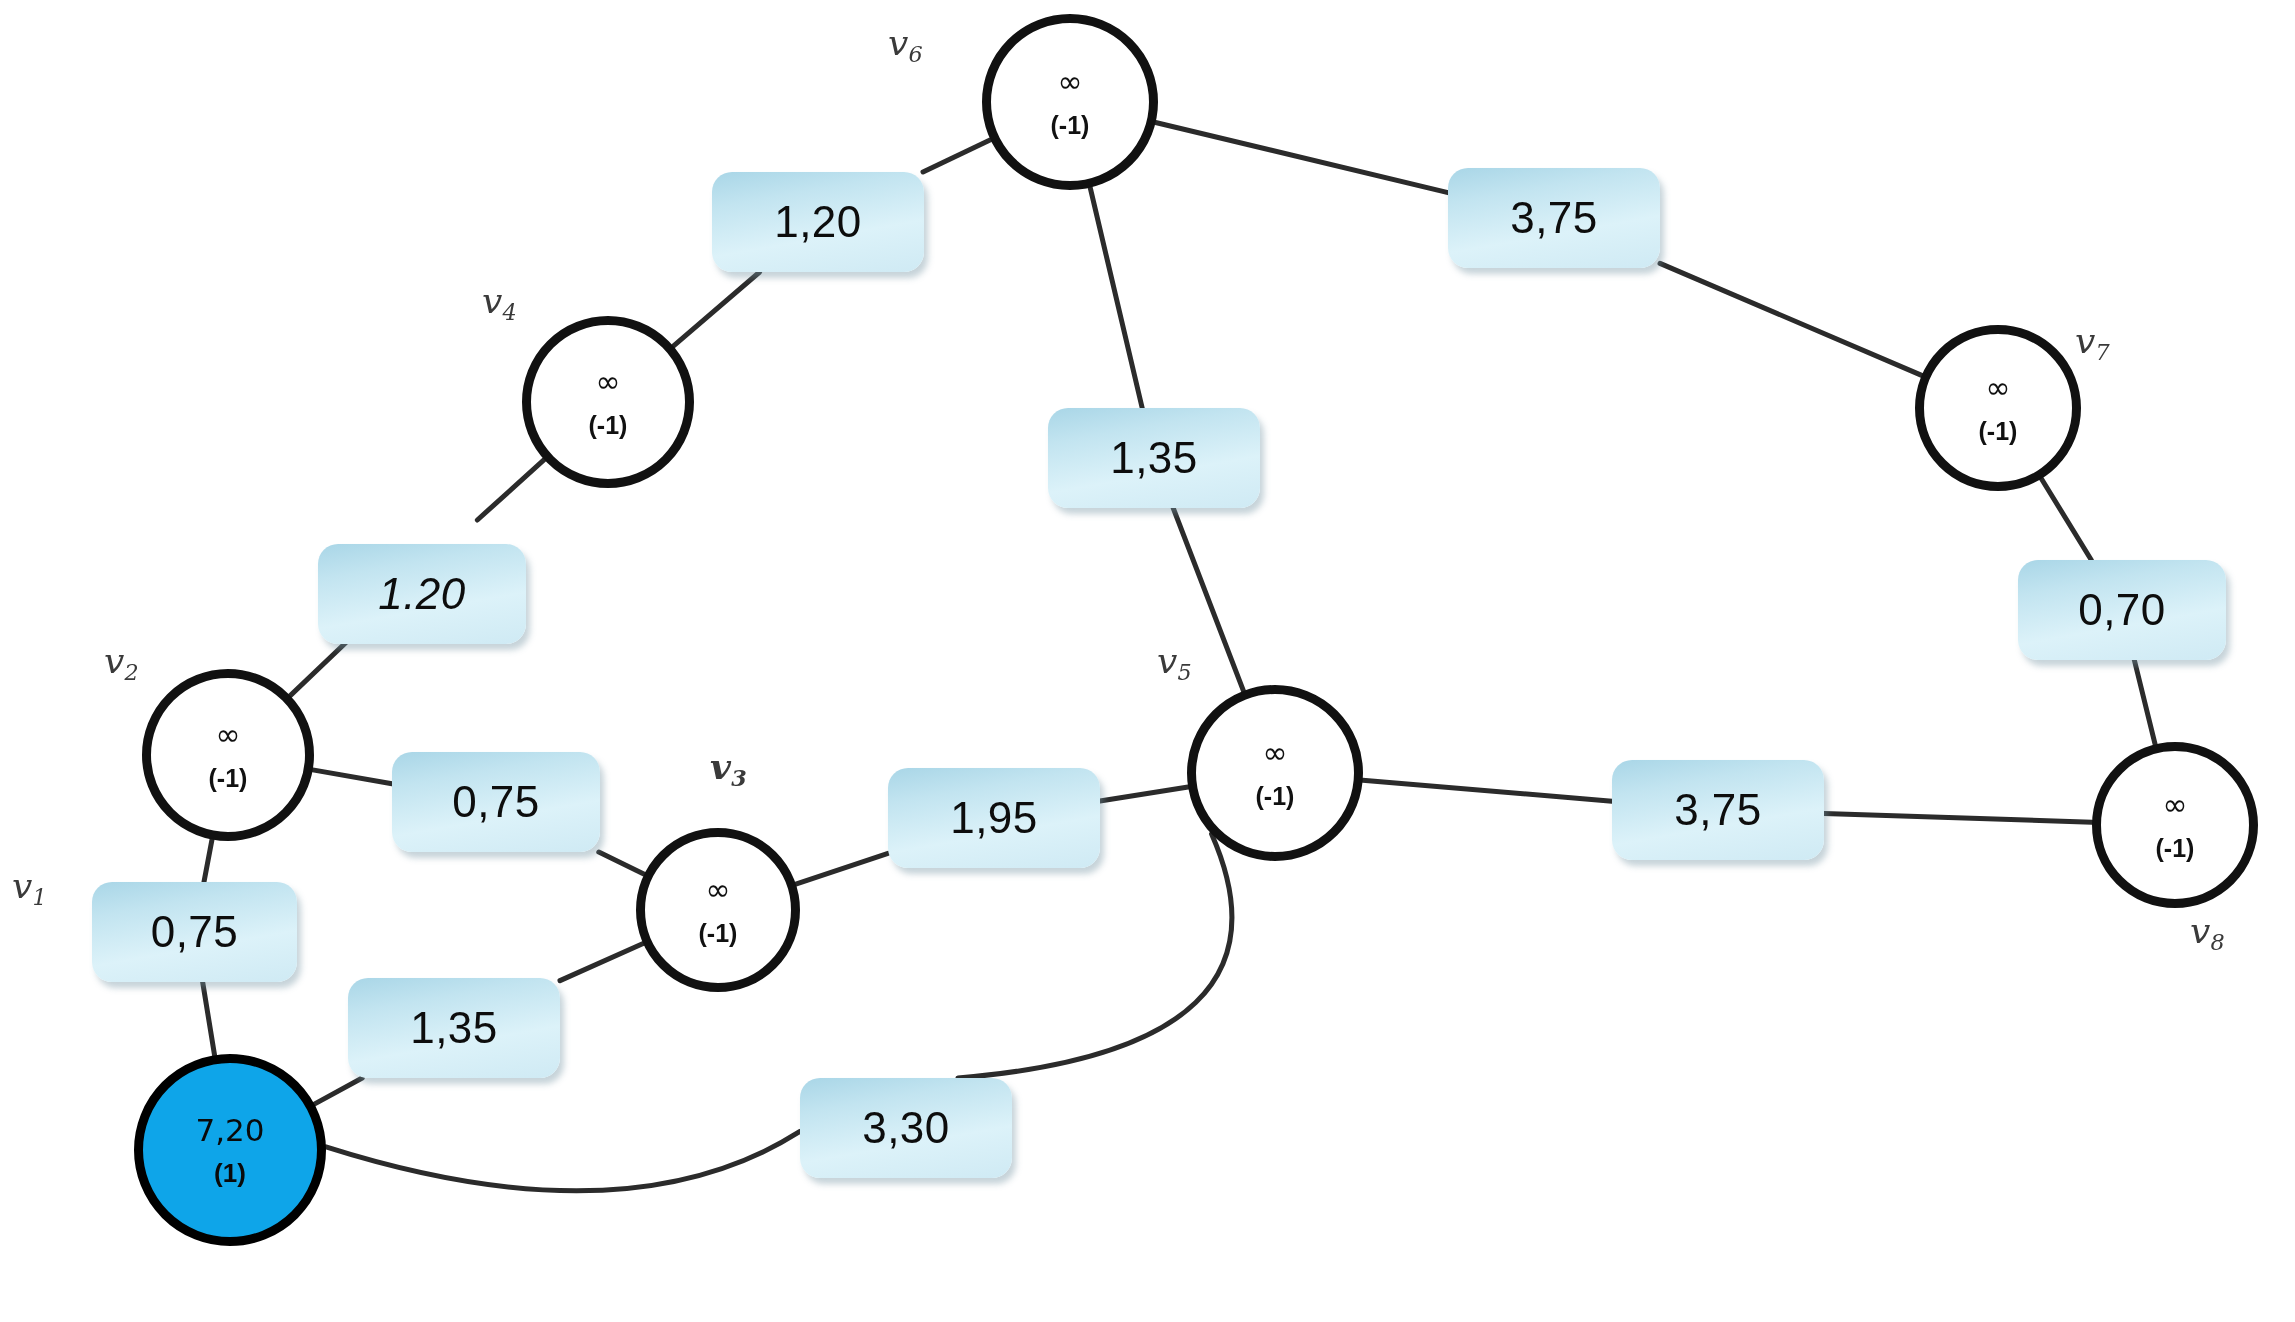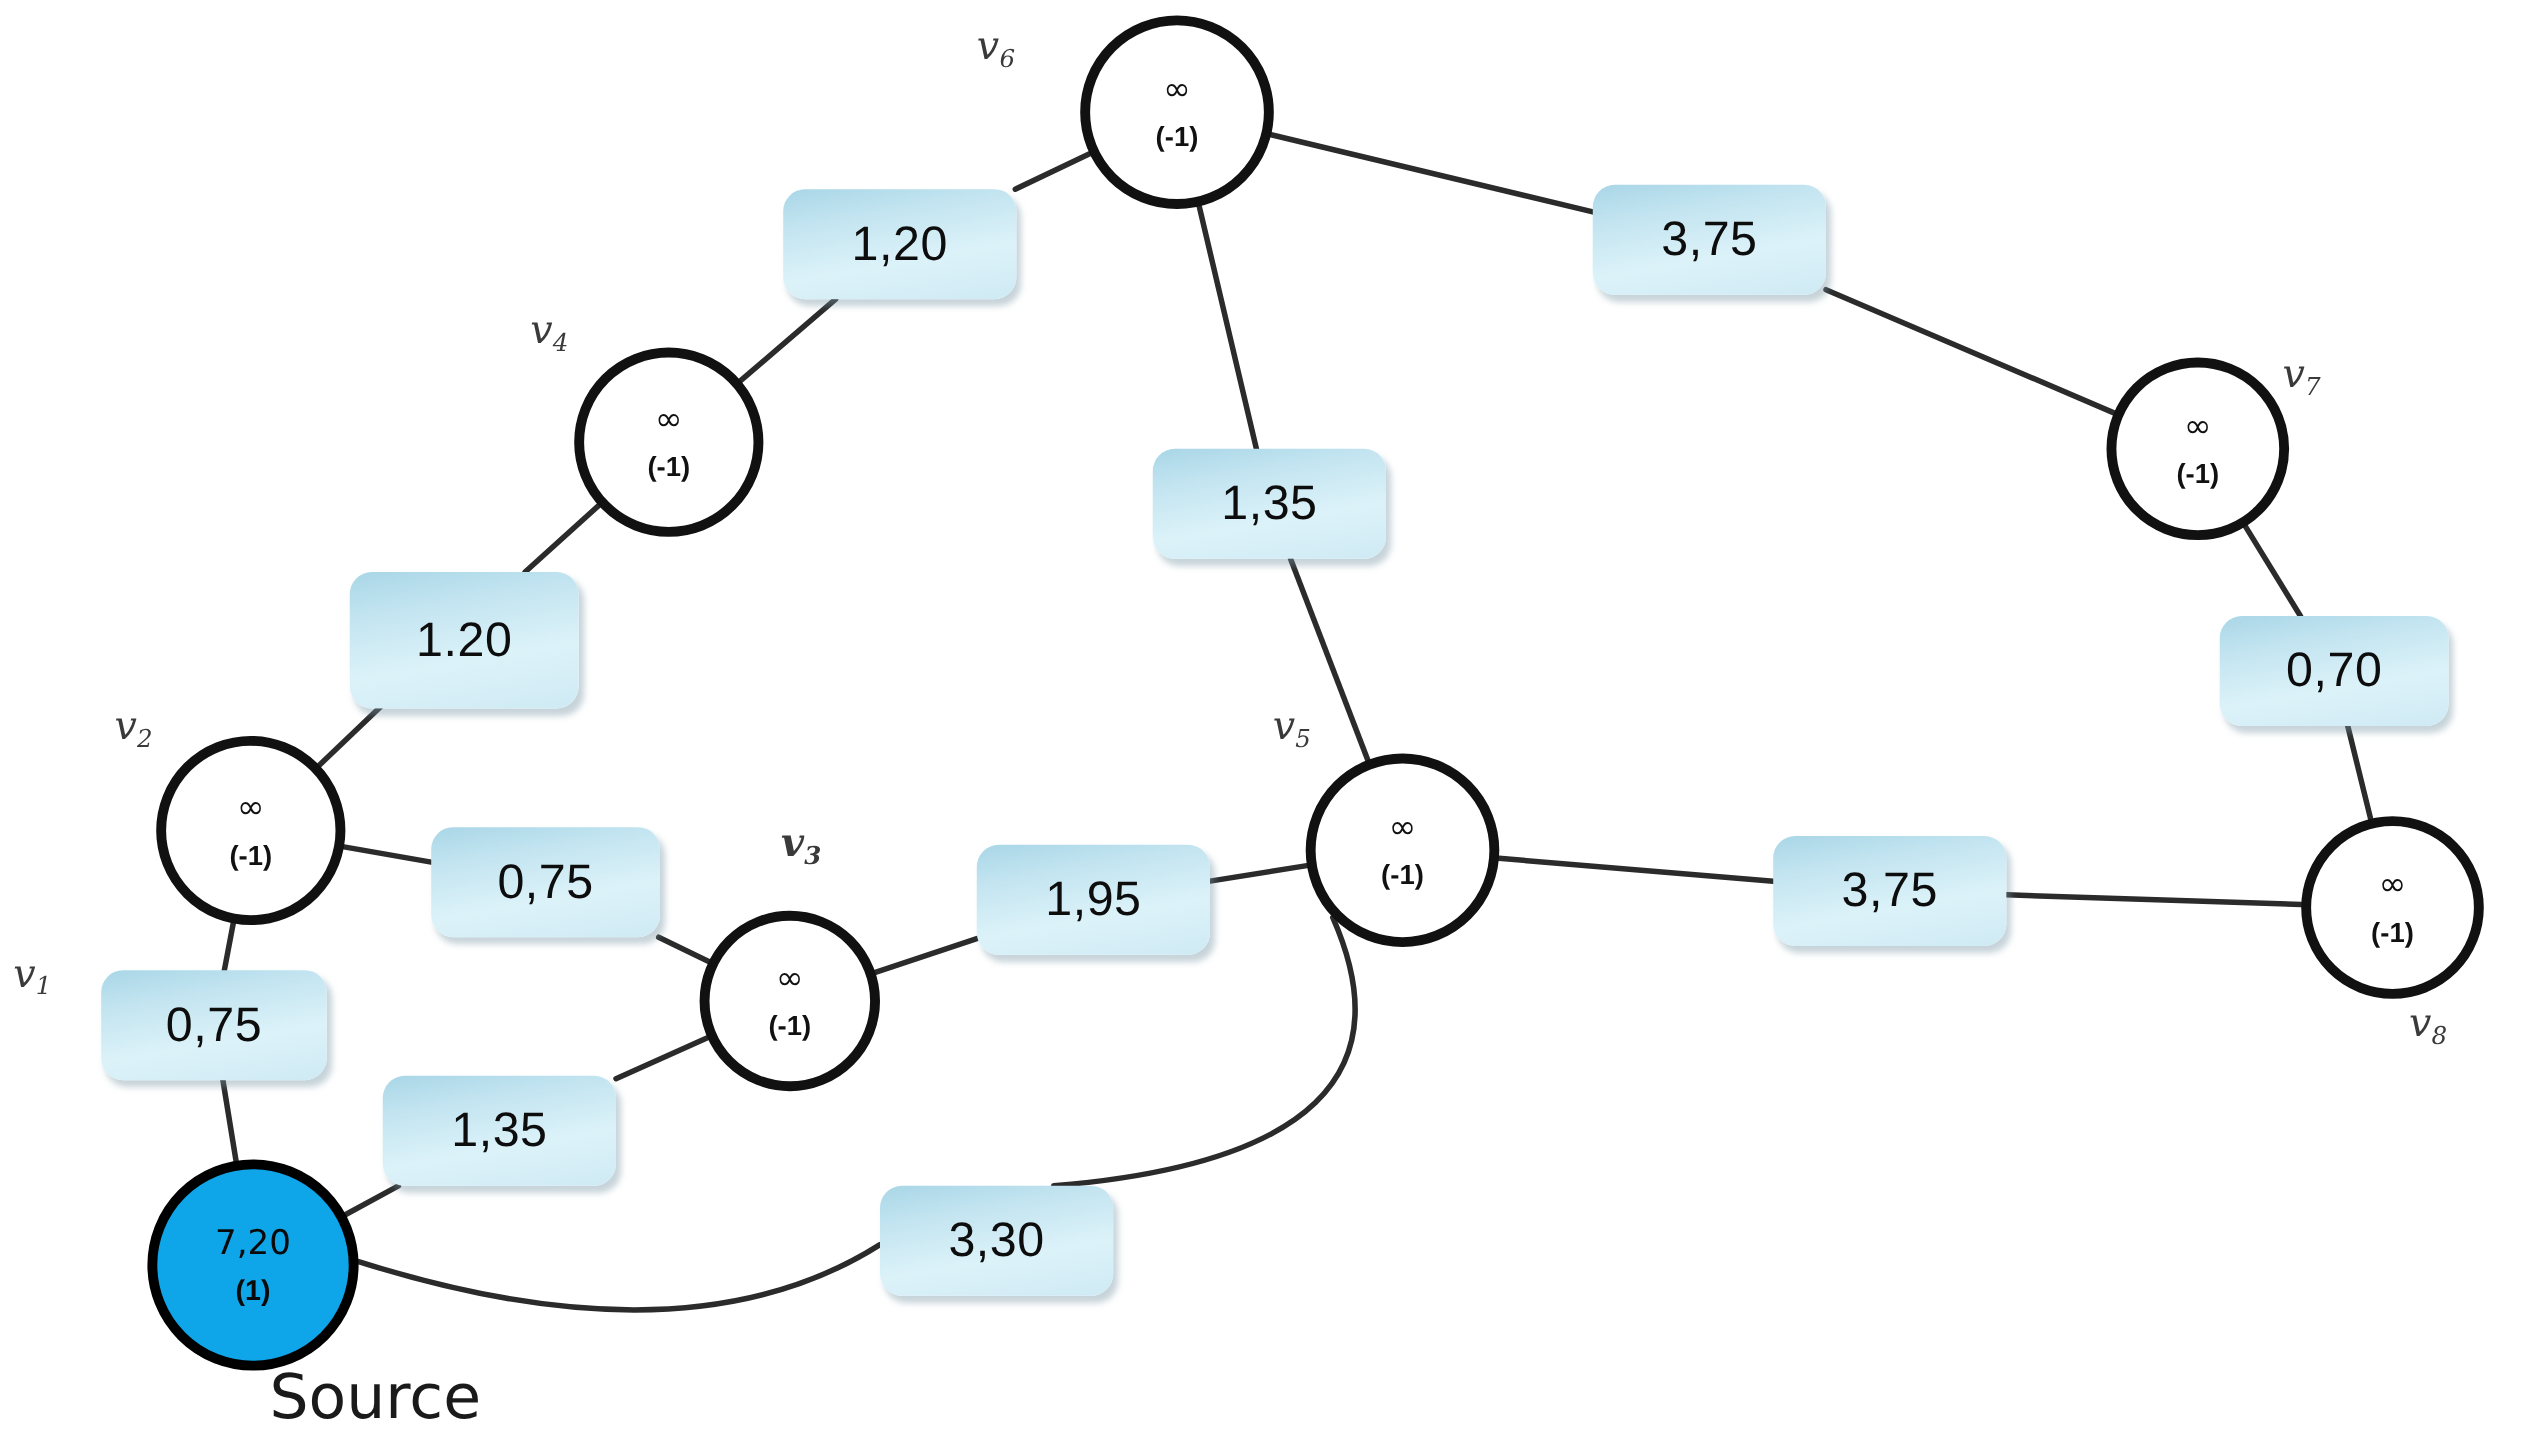--- a/index.html
+++ b/index.html
@@ -165,21 +165,21 @@
   <div id="wboxes-layer">
       <div class="wbox" style="left: 92px; top: 882px; width: 205px; height: 100px;">
         <span>0,75</span>
       </div>
       <div class="wbox" style="left: 348px; top: 978px; width: 212px; height: 100px;">
         <span>1,35</span>
       </div>
       <div class="wbox" style="left: 800px; top: 1078px; width: 212px; height: 100px;">
         <span>3,30</span>
       </div>
-      <div class="wbox" style="left: 318px; top: 520px; width: 208px; height: 124px;">
+      <div class="wbox" style="left: 318px; top: 544px; width: 208px; height: 100px; font-style: italic;">
         <span>1.20</span>
       </div>
       <div class="wbox" style="left: 392px; top: 752px; width: 208px; height: 100px;">
         <span>0,75</span>
       </div>
       <div class="wbox" style="left: 712px; top: 172px; width: 212px; height: 100px;">
         <span>1,20</span>
       </div>
       <div class="wbox" style="left: 1048px; top: 408px; width: 212px; height: 100px;">
         <span>1,35</span>
@@ -191,15 +191,14 @@
         <span>1,95</span>
       </div>
       <div class="wbox" style="left: 1612px; top: 760px; width: 212px; height: 100px;">
         <span>3,75</span>
       </div>
       <div class="wbox" style="left: 2018px; top: 560px; width: 208px; height: 100px;">
         <span>0,70</span>
       </div>
     </div>
 
-  <div class="source-caption" style="left:245px; top:1238px;">Source</div>
 
 </div>
 
 </body></html>

